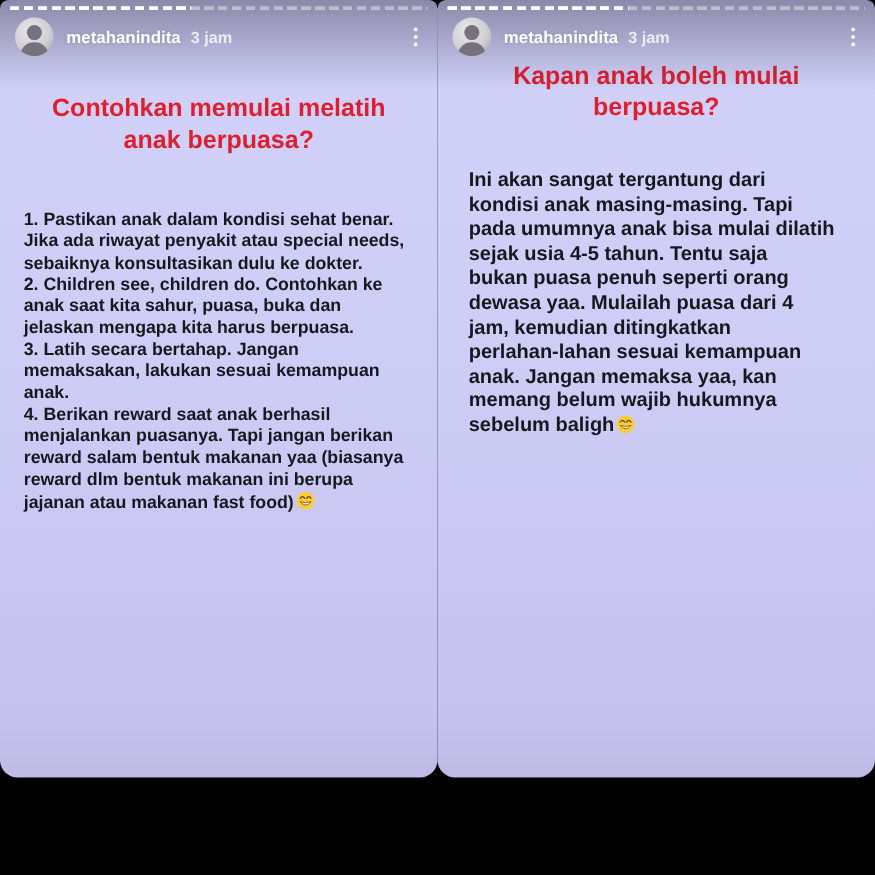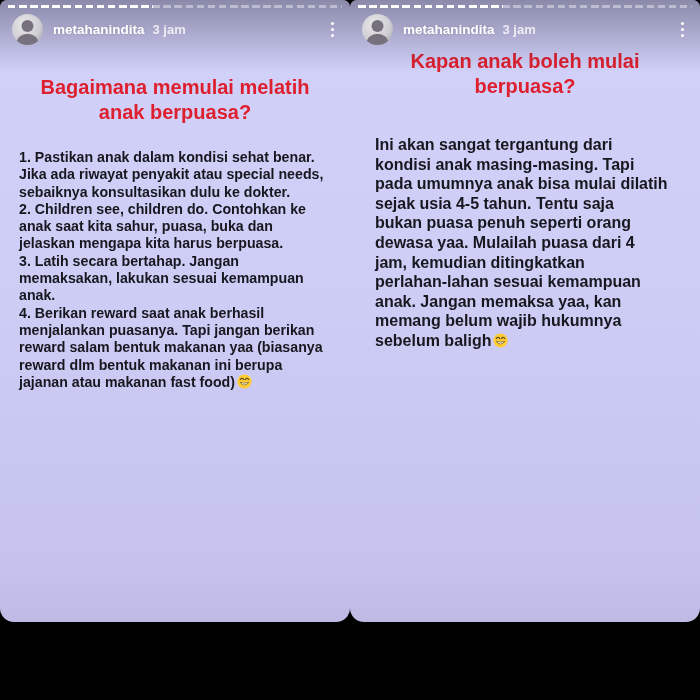--- a/index.html
+++ b/index.html
@@ -64,21 +64,21 @@
   .title {
     color: #de1f2e; font-weight: bold; font-size: 20px; line-height: 25px;
     text-align: center; white-space: pre-line;
   }
   .story-left .title  { margin-top: 75px; }
   .story-right .title { margin-top: 49px; }
   .body-text {
     color: #17171f; font-weight: bold; white-space: pre;
     text-align: left;
   }
-  .story-left .body-text  { margin: 24px 0 0 19px; font-size: 14.2px; line-height: 17.3px; }
+  .story-left .body-text  { margin: 43px 0 0 19px; font-size: 14.2px; line-height: 17.3px; }
   .story-right .body-text { margin: 36px 0 0 25px; font-size: 16px;   line-height: 19.6px; }
   .emoji {
     display: inline-block; width: 15px; height: 15px; vertical-align: -2px; margin-left: 2px;
   }
   .emoji svg { display: block; width: 100%; height: 100%; }
   
   .bottom-bar { display: flex; width: 700px; height: 78px; background: #000; }
   .bottom-half {
     width: 350px; display: flex; justify-content: flex-end; align-items: flex-start;
   }
@@ -102,21 +102,21 @@
         </svg>
       </div>
       <span class="username">metahanindita</span>
       <span class="timestamp">3 jam</span>
       <span class="kebab">
         <i></i>
           <i></i>
           <i></i>
       </span>
     </div>
-    <div class="title">Bagaimana memulai melatih
+    <div class="title">Contohkan memulai melatih
 anak berpuasa?</div>
     <div class="body-text"><span>1. Pastikan anak dalam kondisi sehat benar.
 Jika ada riwayat penyakit atau special needs,
 sebaiknya konsultasikan dulu ke dokter.
 2. Children see, children do. Contohkan ke
 anak saat kita sahur, puasa, buka dan
 jelaskan mengapa kita harus berpuasa.
 3. Latih secara bertahap. Jangan
 memaksakan, lakukan sesuai kemampuan
 anak.

